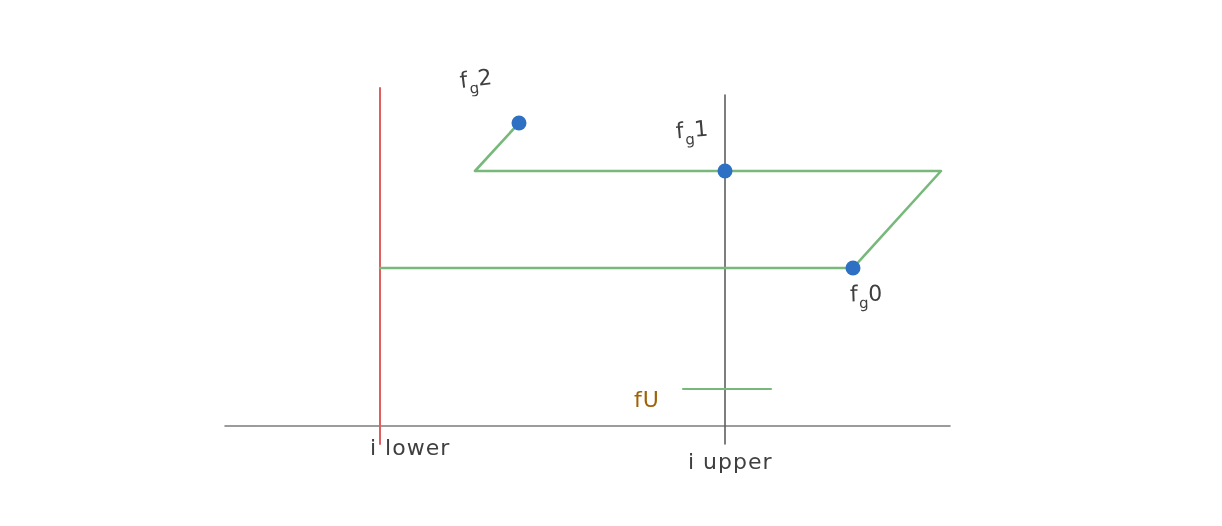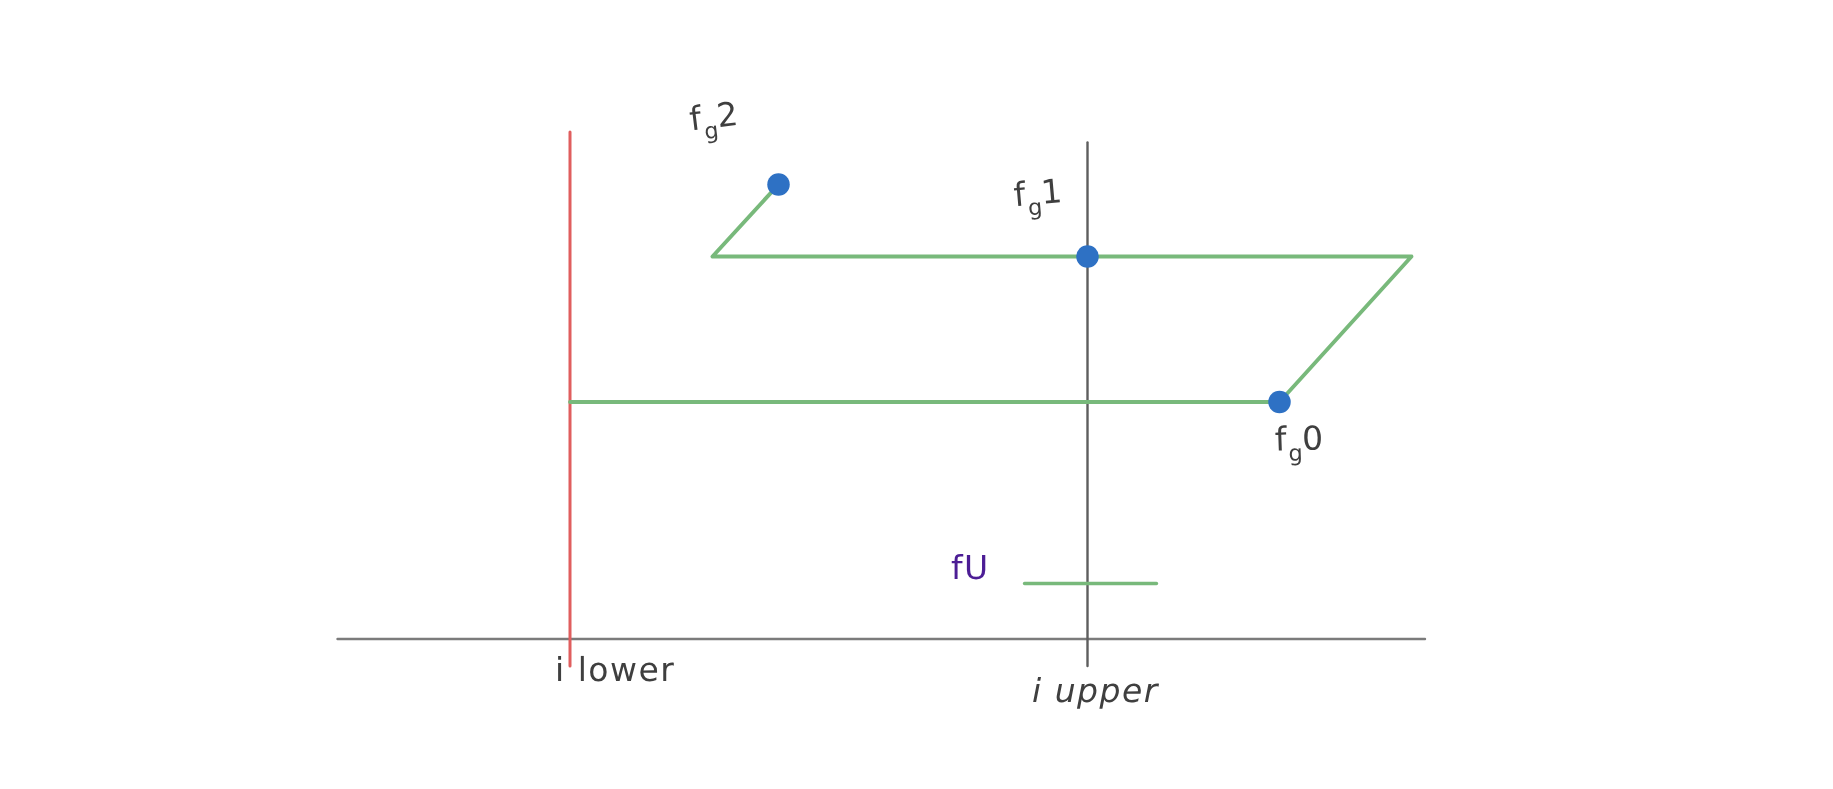--- a/index.html
+++ b/index.html
@@ -39,18 +39,18 @@
       <circle cx="725" cy="171" r="7.5" fill="#2e71c4"></circle>
       <circle cx="853" cy="268" r="7.5" fill="#2e71c4"></circle>
     </svg>
 
   <div class="lbl tilt-a" style="left: 460px; top: 67px;"><span>f</span><sub>g</sub><span>2</span></div>
 
   <div class="lbl tilt-b" style="left: 676px; top: 118px;"><span>f</span><sub>g</sub><span>1</span></div>
 
   <div class="lbl tilt-c" style="left: 850px; top: 282px;"><span>f</span><sub>g</sub><span>0</span></div>
 
-  <div class="lbl" style="left: 634px; top: 368px; color: #4c1d95;">fU</div>
+  <div class="lbl" style="left: 634px; top: 388px; color: #a16207;">fU</div>
 
   <div class="lbl" style="left: 370px; top: 436px;">i lower</div>
 
-  <div class="lbl" style="left: 688px; top: 450px; font-style: italic;">i upper</div>
+  <div class="lbl" style="left: 688px; top: 450px;">i upper</div>
 </div>
 
 </body></html>

